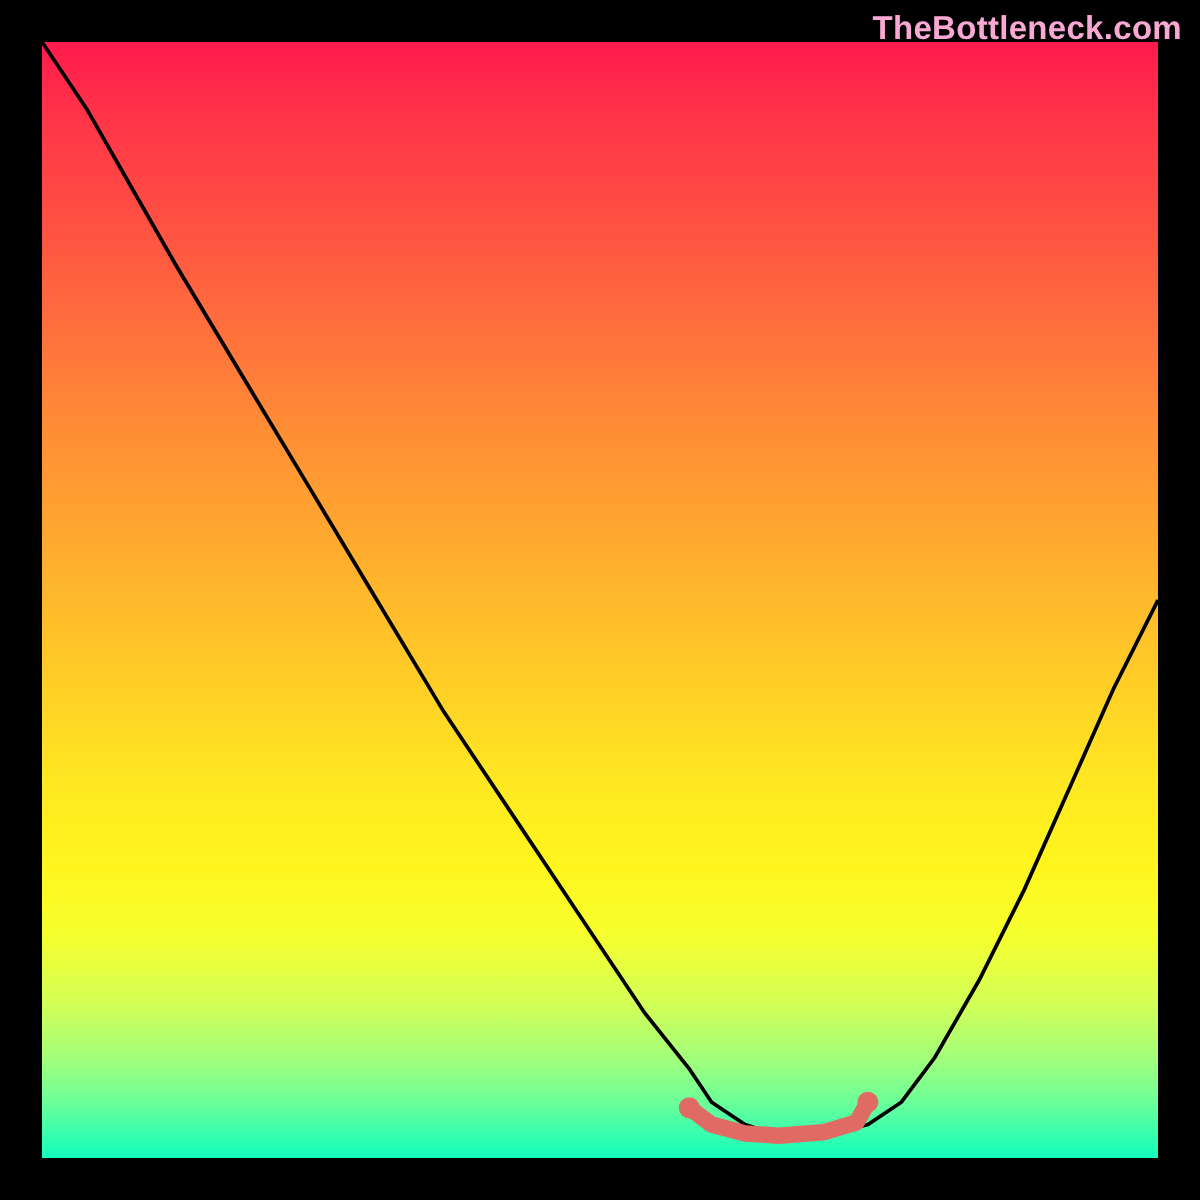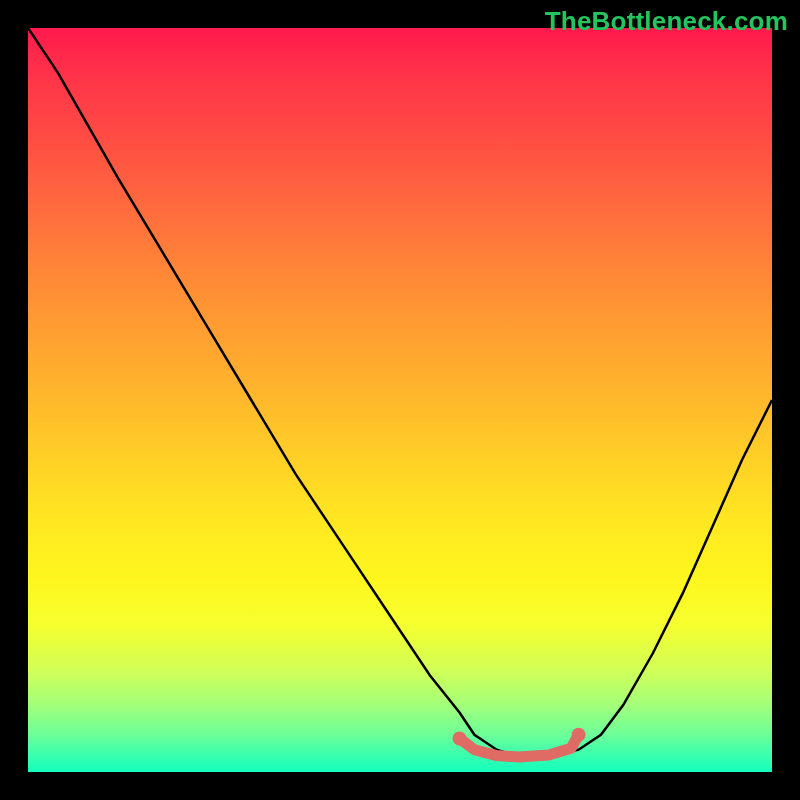--- a/index.html
+++ b/index.html
@@ -41,22 +41,22 @@
       #d4ff55 86%,
       #a3ff7a 91%,
       #6cff99 95%,
       #35ffb0 98%,
       #12ffbe 100%);
   }
   .branding {
     position: absolute;
     top: 6px;
     right: 12px;
-    color: #22c55e;
-    font-size: 26px;
+    color: #f9a8d4;
+    font-size: 22px;
     font-weight: 600;
     letter-spacing: 0.2px;
     z-index: 5;
     user-select: none;
   }
   svg.curve {
     position: absolute;
     inset: 0;
     width: 100%;
     height: 100%;

